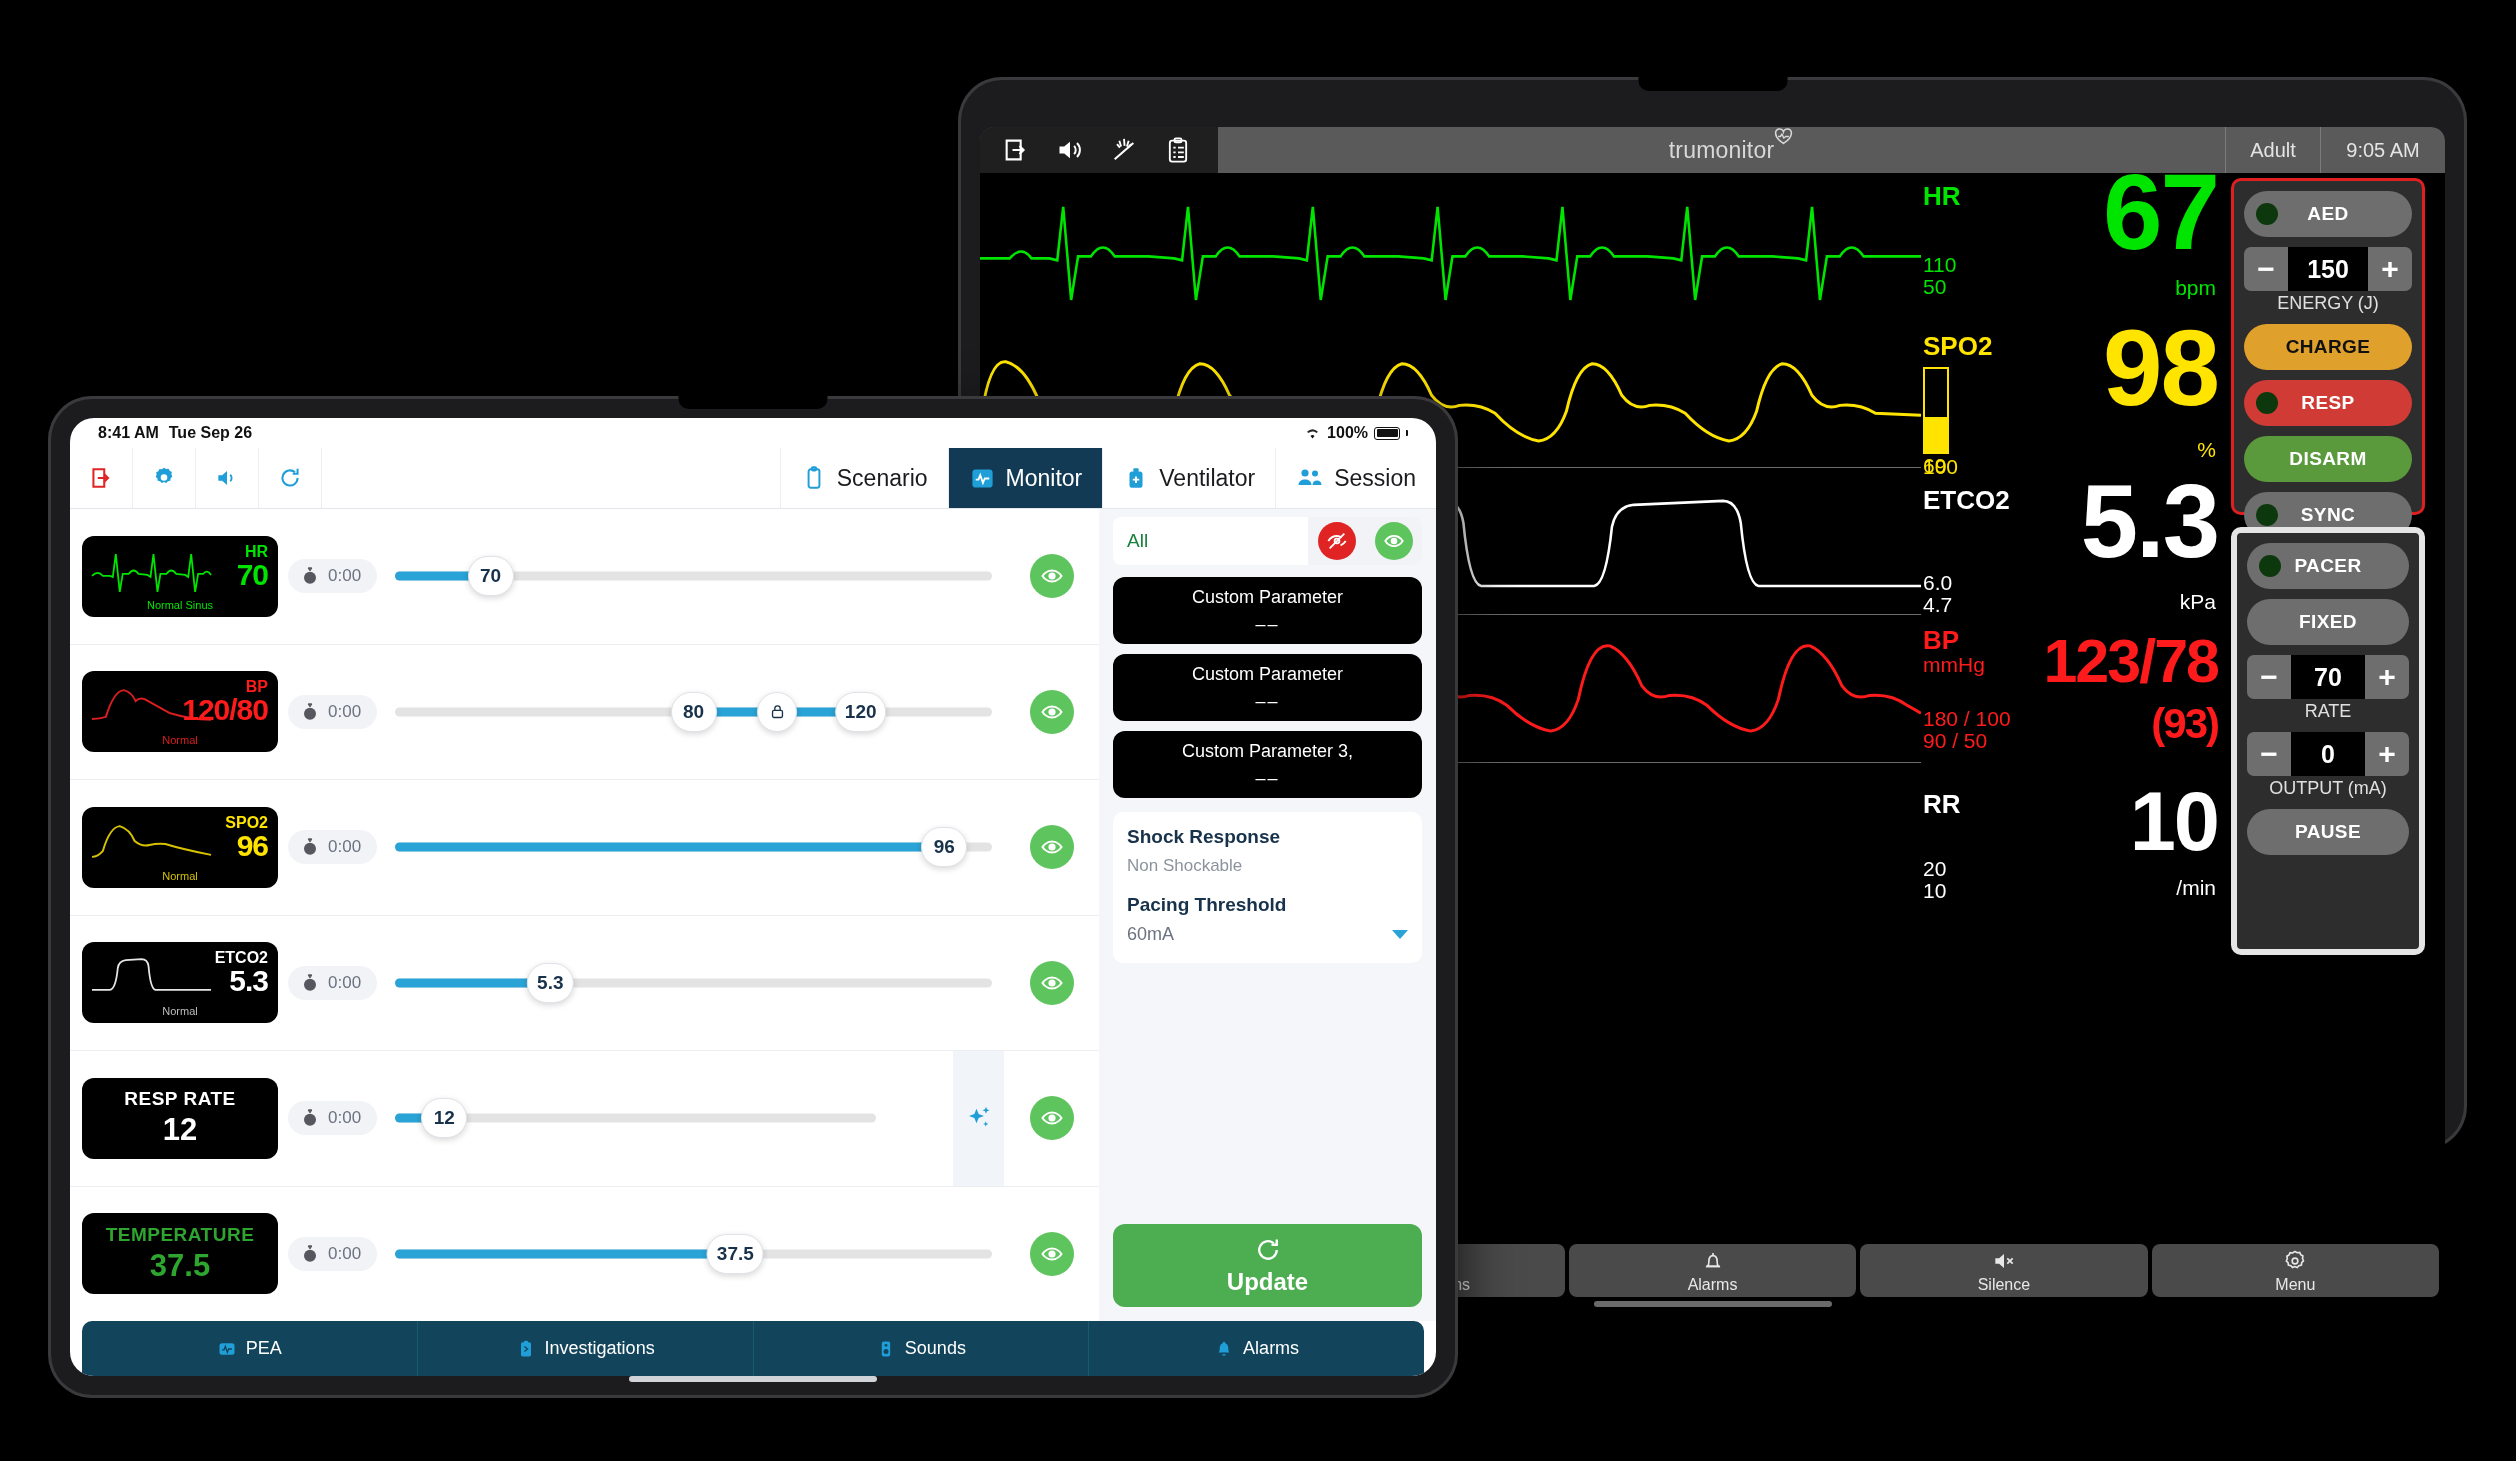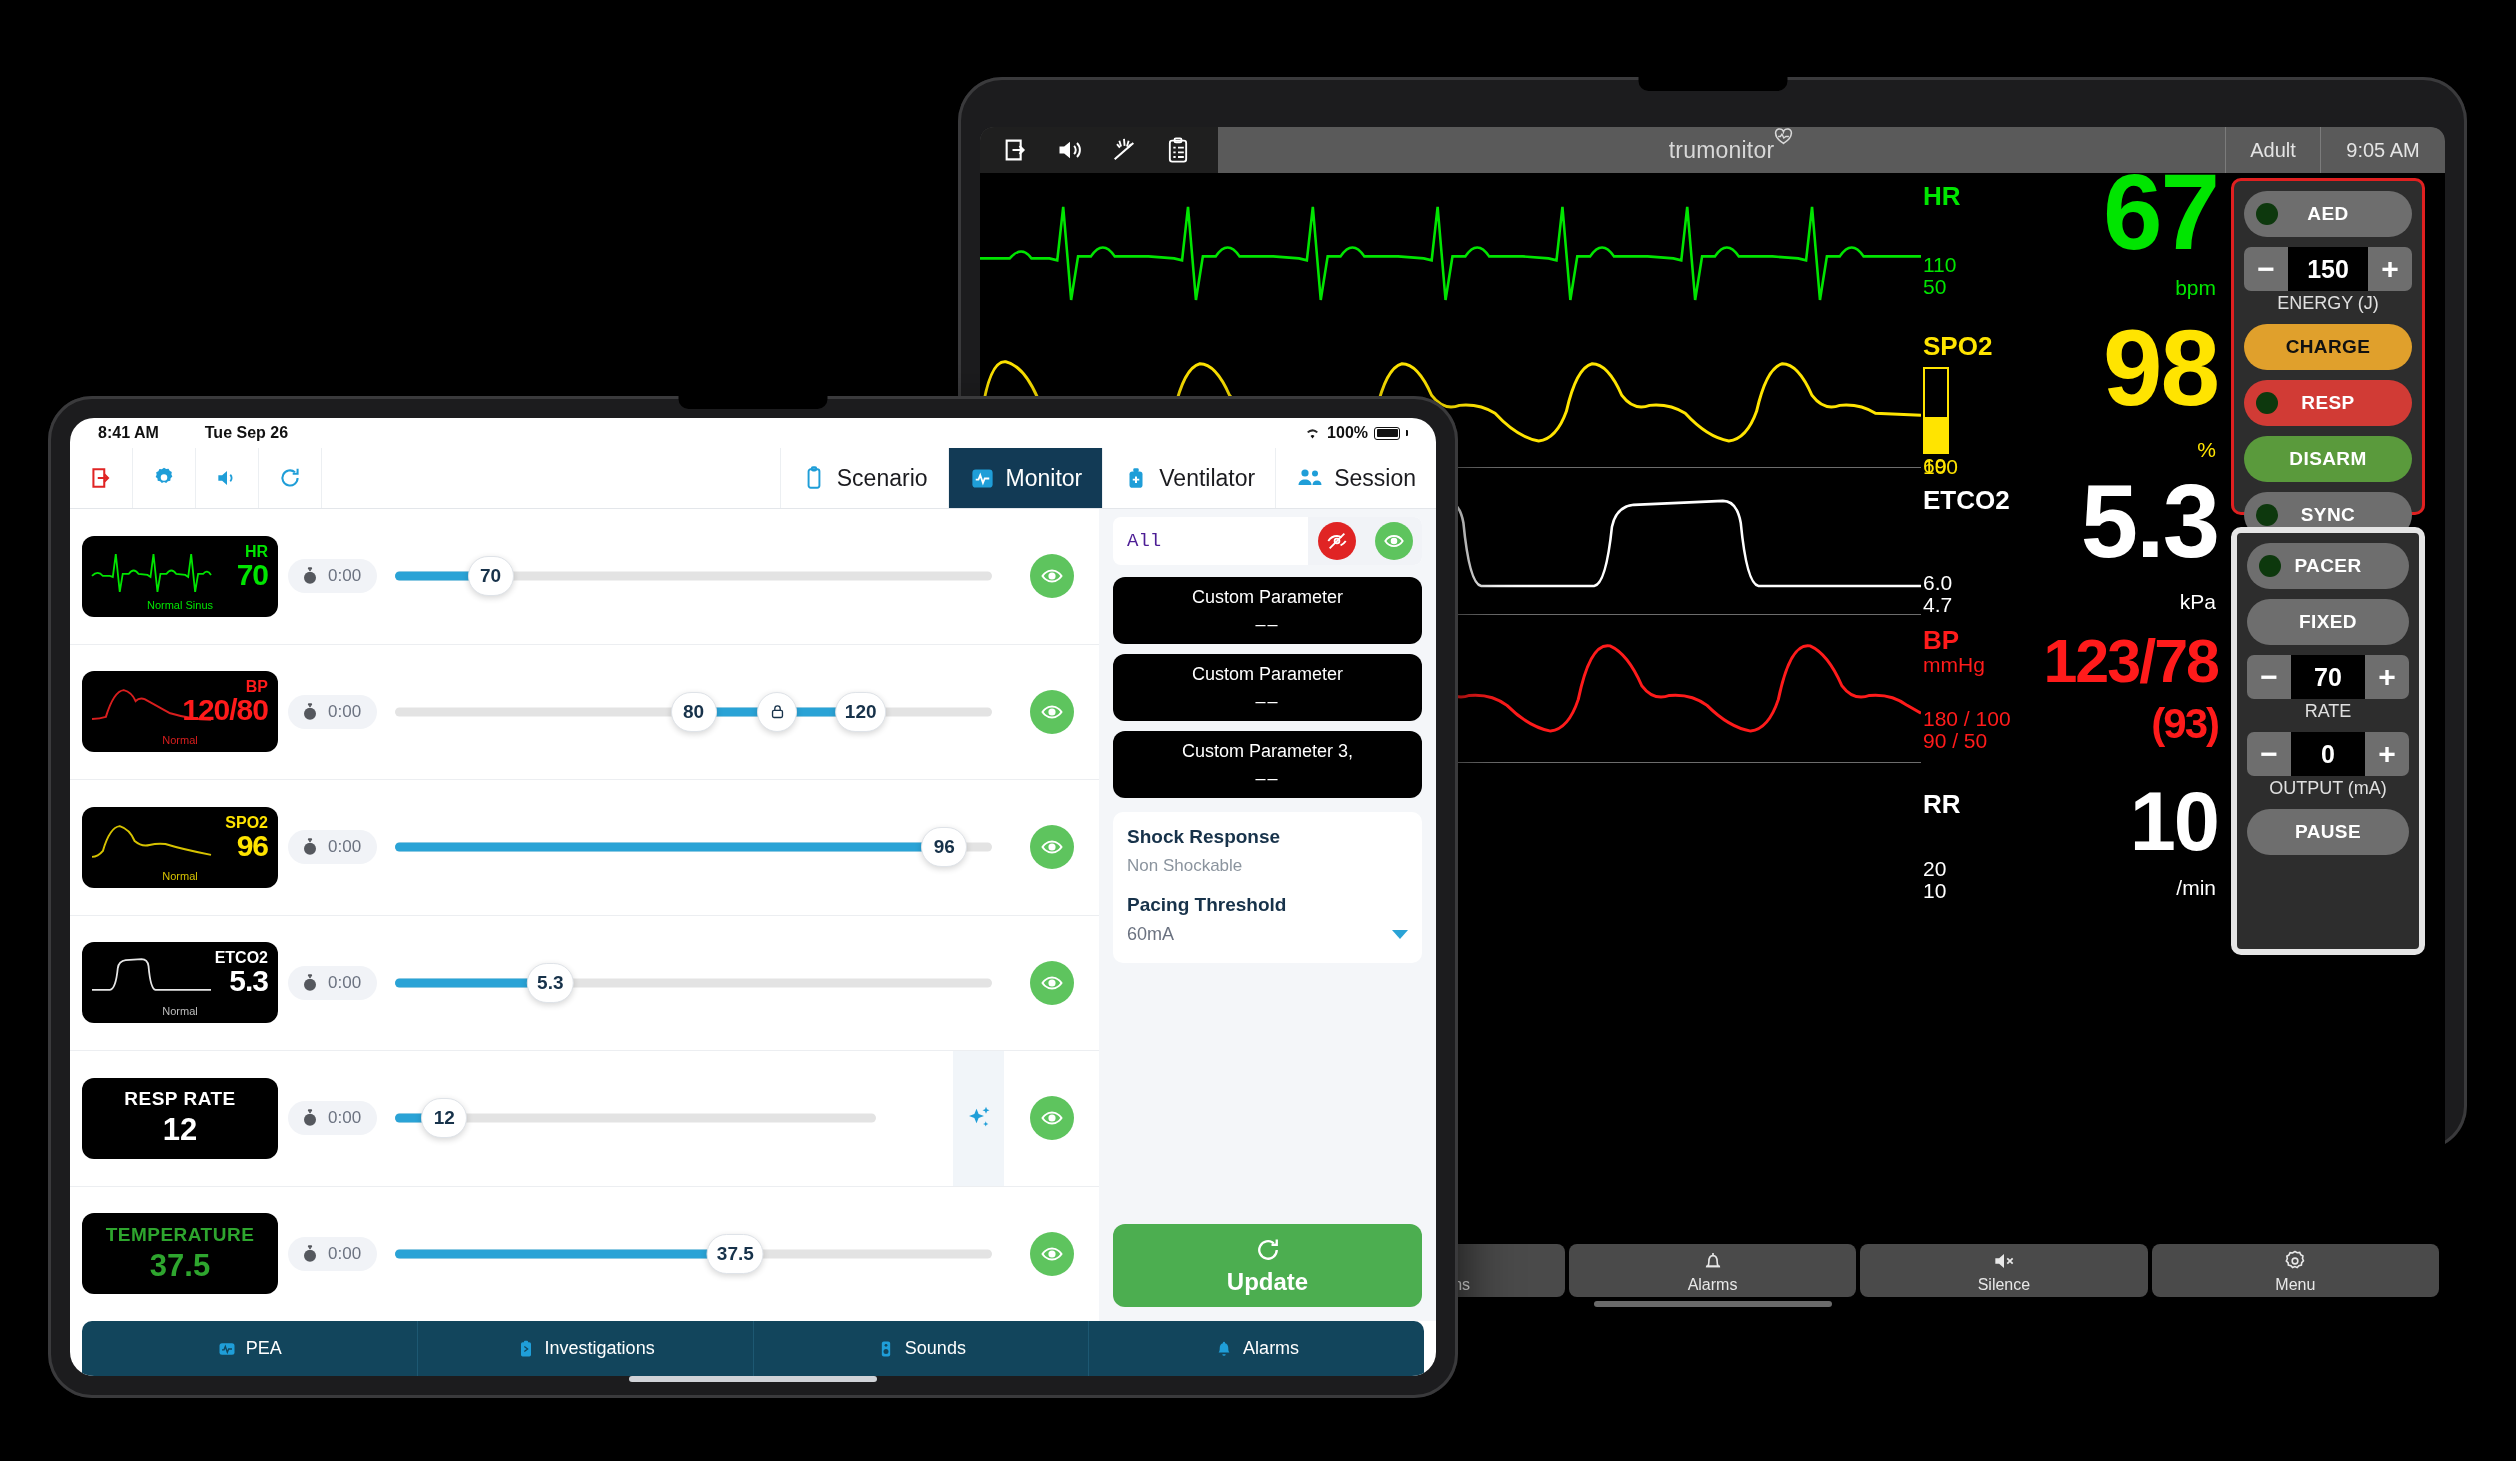--- a/index.html
+++ b/index.html
@@ -124,21 +124,21 @@
     position: absolute; left: 50%; top: 0; transform: translateX(-50%);
     width: 149px; height: 13px; background: #000; border-radius: 0 0 10px 10px;
   }
   #ipad-screen {
     position: absolute; left: 22px; top: 22px; width: 1366px; height: 958px;
     background: #fff; border-radius: 24px; overflow: hidden;
     display: flex; flex-direction: column;
   }
   .ios-status {
     height: 30px; flex: none; display: flex; align-items: center;
-    padding: 0 28px; font-size: 16px; font-weight: bold; color: #111; gap: 36px;
+    padding: 0 28px; font-size: 16px; font-weight: bold; color: #111;
   }
   .ios-status .right { margin-left: auto; display: flex; align-items: center; gap: 6px; }
   .batt { width: 26px; height: 13px; border: 1.5px solid #111; border-radius: 3px; position: relative; }
   .batt::after { content:""; position:absolute; left:1.5px; top:1.5px; bottom:1.5px; right:1.5px; background:#111; border-radius:1px; }
   .batt-tip { width: 2px; height: 6px; background: #111; border-radius: 0 1px 1px 0; }
 
   .app-nav {
     height: 61px; flex: none; display: flex; align-items: stretch;
     border-bottom: 1px solid #e3e6ea; background: #fff;
   }
@@ -201,21 +201,21 @@
 
   
   .right-col {
     width: 337px; flex: none; background: #f4f6f9;
     display: flex; flex-direction: column; padding: 8px 14px 0;
   }
   .filter-row {
     display: flex; align-items: center; height: 48px; background: #fff;
     border-radius: 8px; margin-bottom: 12px; overflow: hidden;
   }
-  .filter-row .fl { flex: 1; padding-left: 14px; font-size: 19px; color: #4c1d95; font-family: Liberation Mono, monospace; }
+  .filter-row .fl { flex: 1; padding-left: 14px; font-size: 19px; color: #15803d; }
   .filter-row .fbtn { width: 57px; display: flex; align-items: center; justify-content: center; background: #f1f3f7; height: 100%; }
   .circ { width: 38px; height: 38px; border-radius: 50%; display: flex; align-items: center; justify-content: center; }
   .cp-card {
     background: #000; color: #fff; border-radius: 12px; height: 67px;
     display: flex; flex-direction: column; align-items: center; justify-content: center;
     gap: 6px; margin-bottom: 10px;
   }
   .cp-card .cpt { font-size: 18px; }
   .cp-card .cpv { font-size: 18px; letter-spacing: 2px; }
   .sr-card { background: #fff; border-radius: 10px; padding: 14px 14px 18px; margin-top: 4px; }

